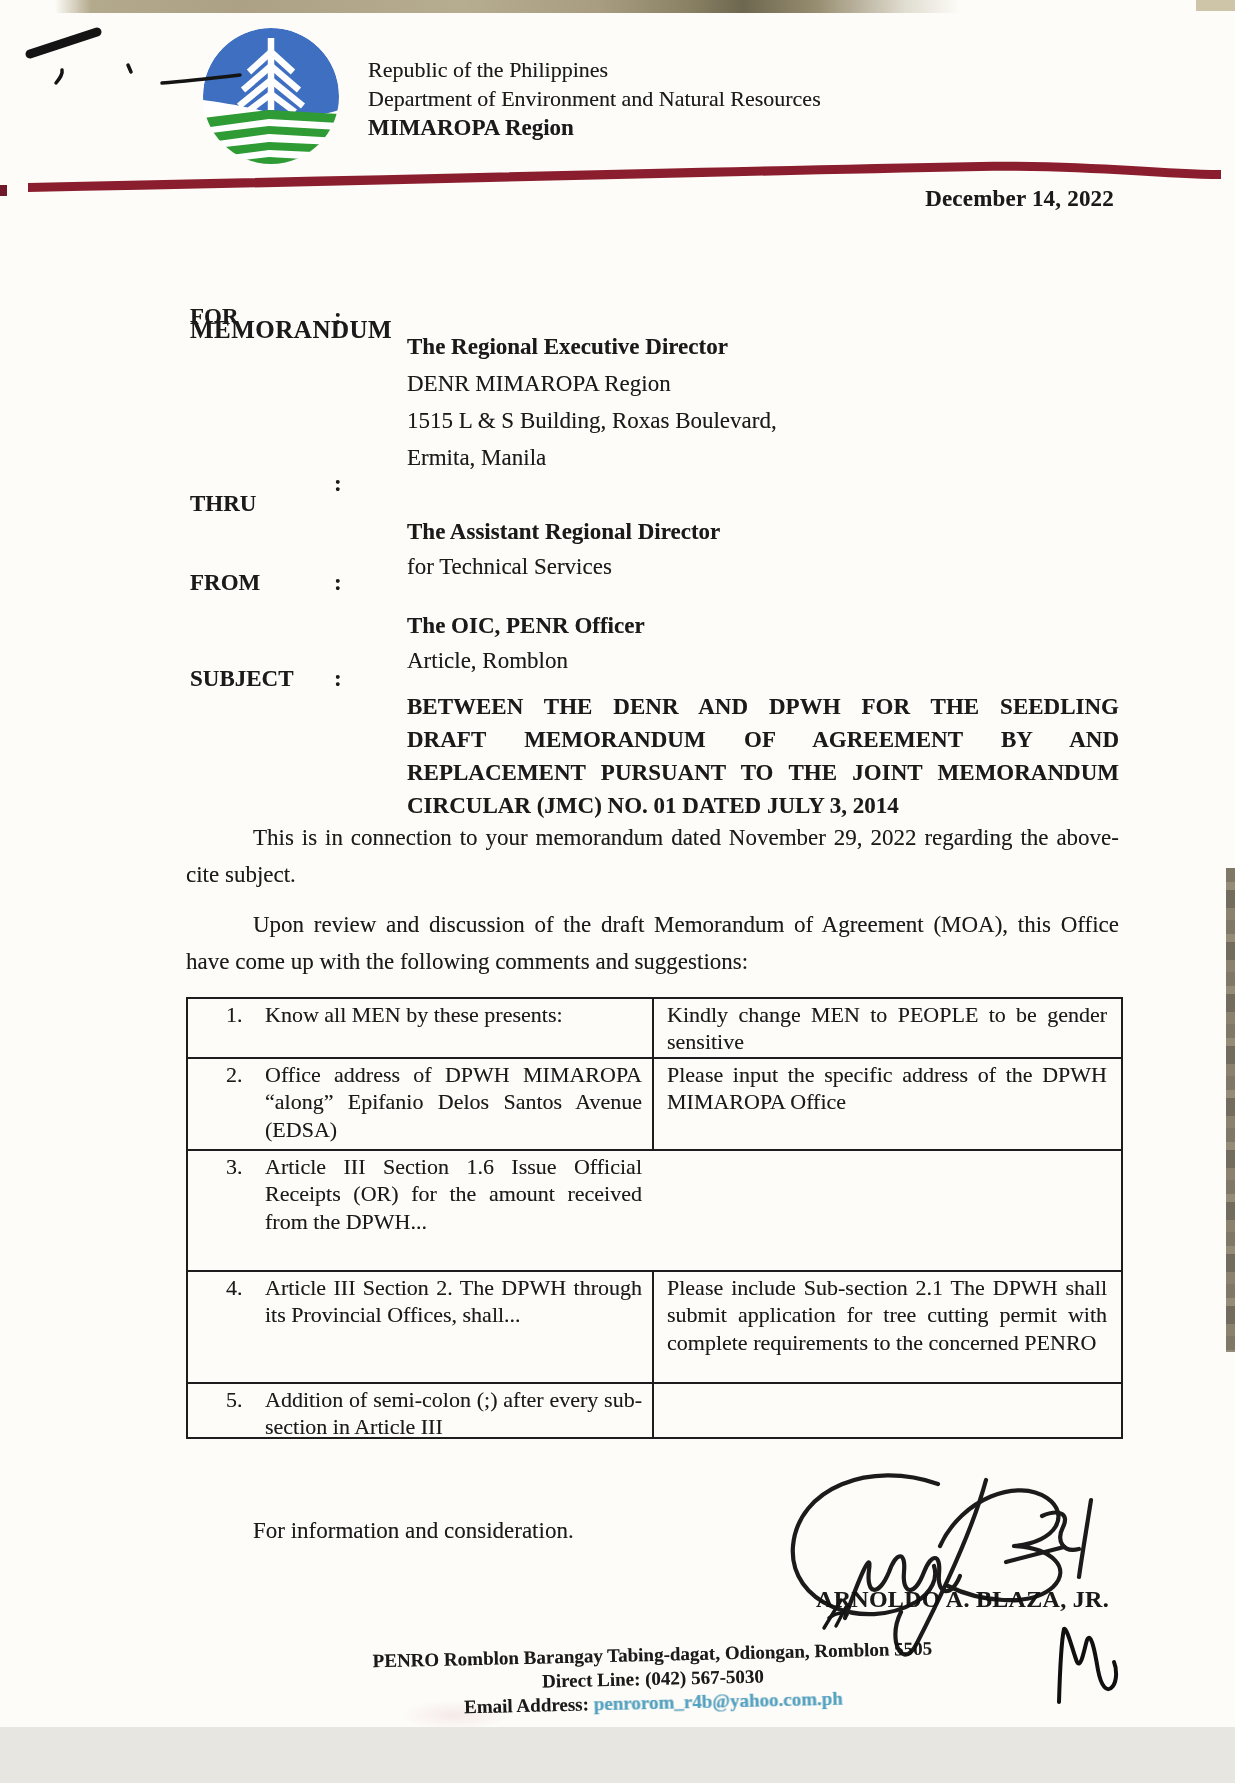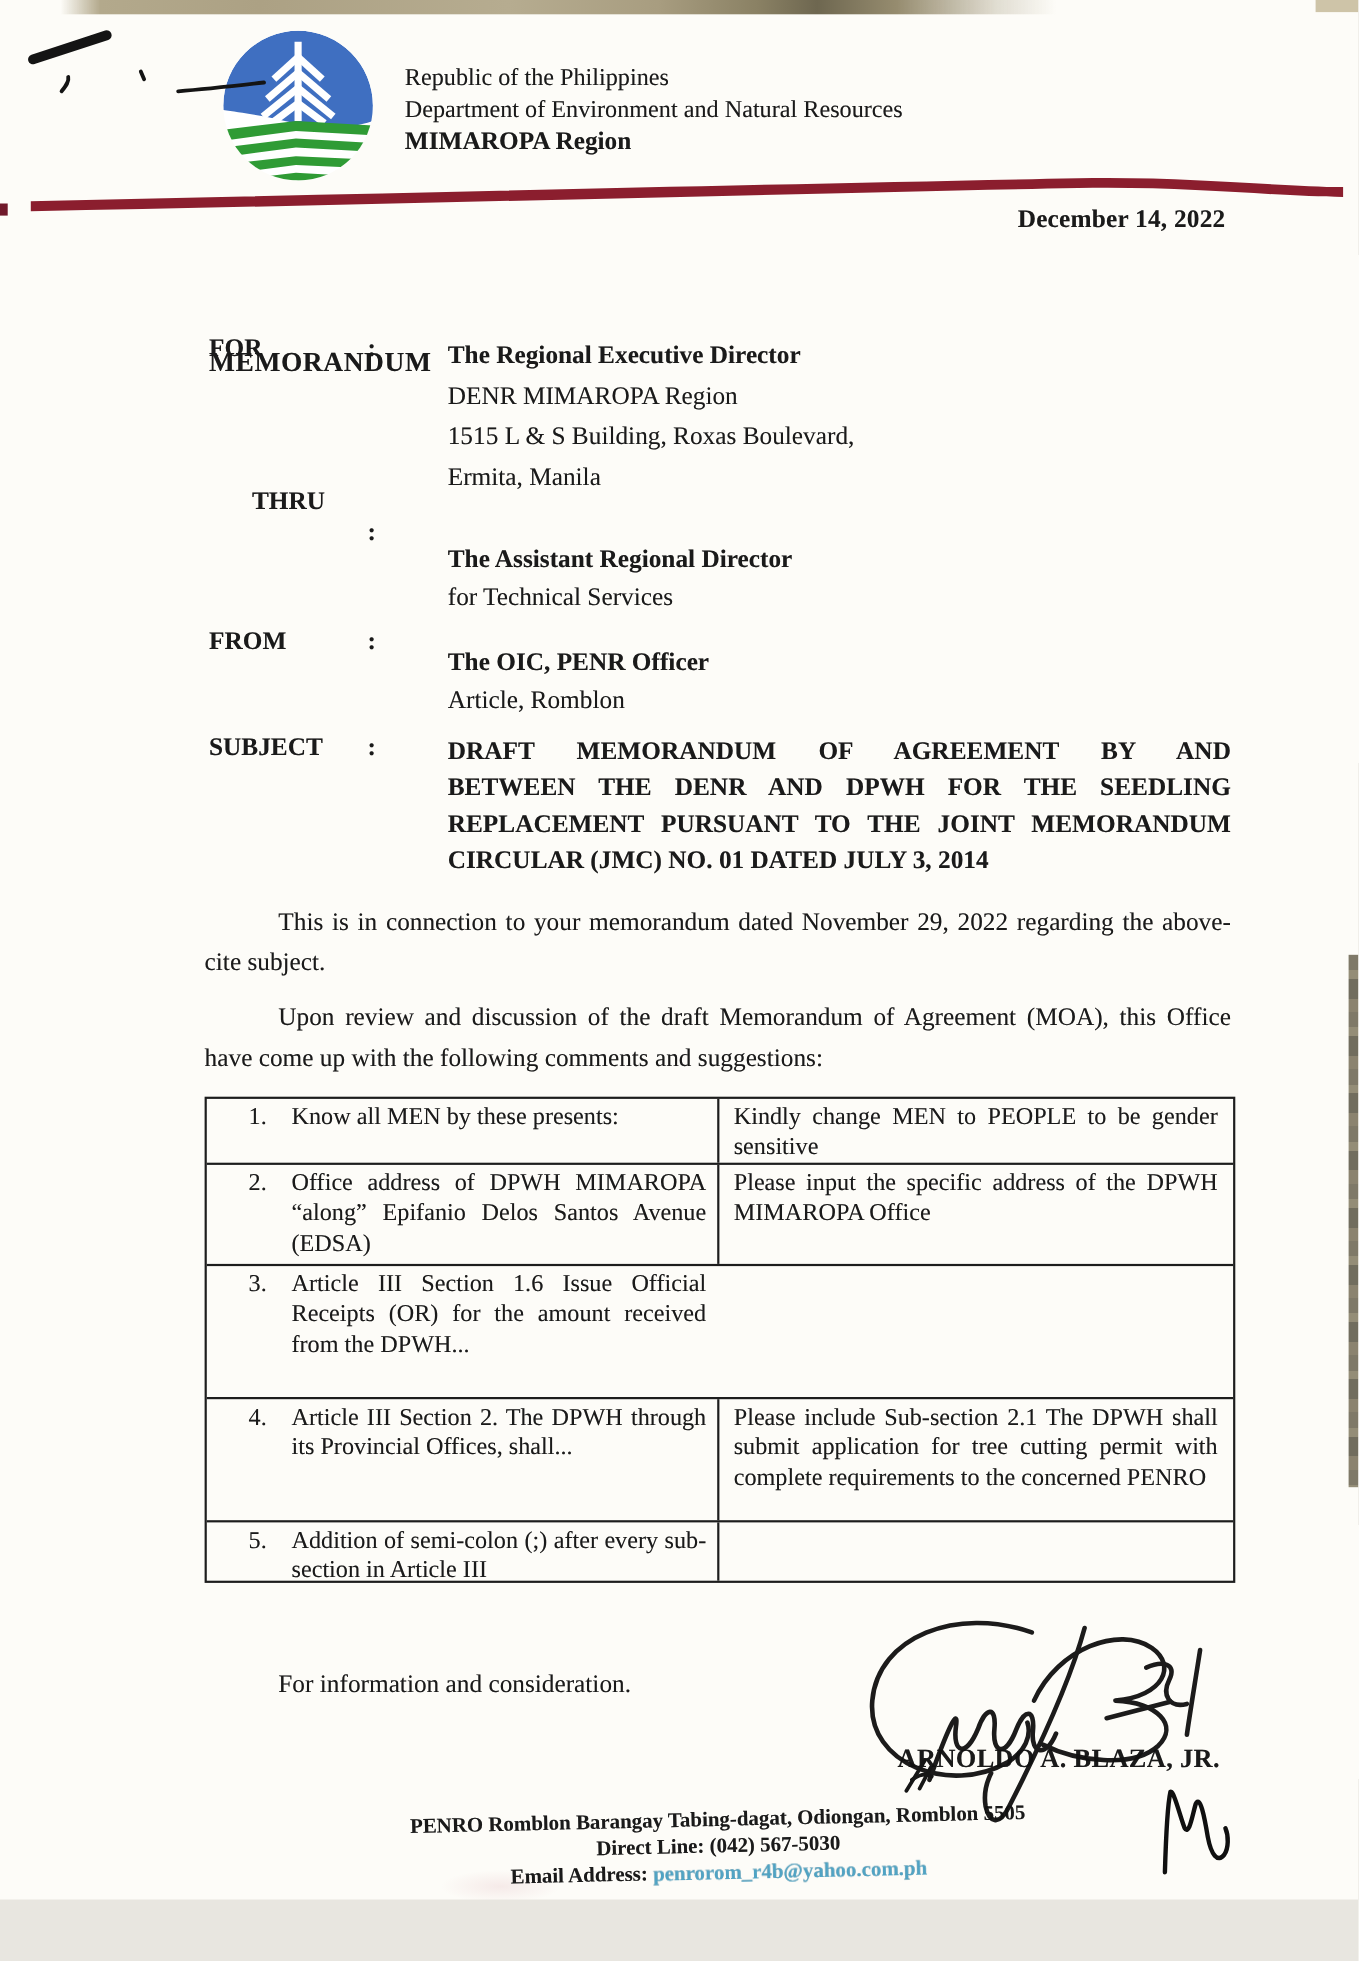--- a/index.html
+++ b/index.html
@@ -42,21 +42,21 @@
   
   .hdr-line{left:368px;font-size:22px;line-height:26px;}
   .hdr-1{top:57px;}
   .hdr-2{top:86px;}
   .hdr-3{top:115px;font-size:23px;font-weight:700;}
   .date{top:186px;right:121px;font-size:23px;font-weight:600;letter-spacing:.2px;}
   .memo-title{left:190px;top:316px;font-size:25px;font-weight:700;letter-spacing:.5px;}
   
   .fld-label{left:190px;font-size:23px;font-weight:700;}
   .fld-colon{left:334px;font-size:23px;font-weight:700;}
-  .fld-val{left:407px;width:712px;font-size:23px;}
+  .fld-val{left:407px;width:712px;font-size:23px;margin-top:24px;}
   .lh37 div{line-height:37px;}
   .lh35 div{line-height:35px;}
   .subj div{line-height:33px;font-weight:700;}
   .jl{text-align:justify;text-align-last:justify;}
   
   .para{left:186px;width:933px;font-size:23px;line-height:36.5px;text-align:justify;}
   .p1{top:820px;text-indent:67px;}
   .p2{top:907px;text-indent:67px;}
   
   .ctable{left:186px;top:997px;width:933px;border:2.5px solid #1d1d1d;background:transparent;}
@@ -125,39 +125,39 @@
 
   <div class="abs txt fld-label" style="top:304px;">FOR</div>
   <div class="abs txt fld-colon" style="top:304px;">:</div>
   <div class="abs txt fld-val lh37" style="top:304px;">
     <div class="b">The Regional Executive Director</div>
     <div>DENR MIMAROPA Region</div>
     <div>1515 L &amp; S Building, Roxas Boulevard,</div>
     <div>Ermita, Manila</div>
   </div>
 
-  <div class="abs txt fld-label" style="top:443px;margin-left:39px;">THRU</div>
+  <div class="abs txt fld-label" style="top:491px;">THRU</div>
   <div class="abs txt fld-colon" style="top:471px;">:</div>
   <div class="abs txt fld-val lh35" style="top:490px;">
     <div class="b">The Assistant Regional Director</div>
     <div>for Technical Services</div>
   </div>
 
   <div class="abs txt fld-label" style="top:570px;">FROM</div>
   <div class="abs txt fld-colon" style="top:570px;">:</div>
   <div class="abs txt fld-val lh35" style="top:584px;">
     <div class="b">The OIC, PENR Officer</div>
     <div>Article, Romblon</div>
   </div>
 
   <div class="abs txt fld-label" style="top:666px;">SUBJECT</div>
   <div class="abs txt fld-colon" style="top:666px;">:</div>
   <div class="abs txt fld-val subj" style="top:666px;">
+    <div class="jl">BETWEEN THE DENR AND DPWH FOR THE SEEDLING</div>
     <div class="jl">DRAFT MEMORANDUM OF AGREEMENT BY AND</div>
-    <div class="jl">BETWEEN THE DENR AND DPWH FOR THE SEEDLING</div>
     <div class="jl">REPLACEMENT PURSUANT TO THE JOINT MEMORANDUM</div>
     <div>CIRCULAR (JMC) NO. 01 DATED JULY 3, 2014</div>
   </div>
 
   <div class="abs txt para p1">This is in connection to your memorandum dated November 29, 2022 regarding the above-cite subject.</div>
   <div class="abs txt para p2">Upon review and discussion of the draft Memorandum of Agreement (MOA), this Office have come up with the following comments and suggestions:</div>
 
   <div class="abs ctable">
     <div class="trow r1">
       <div class="tcell left txt">

